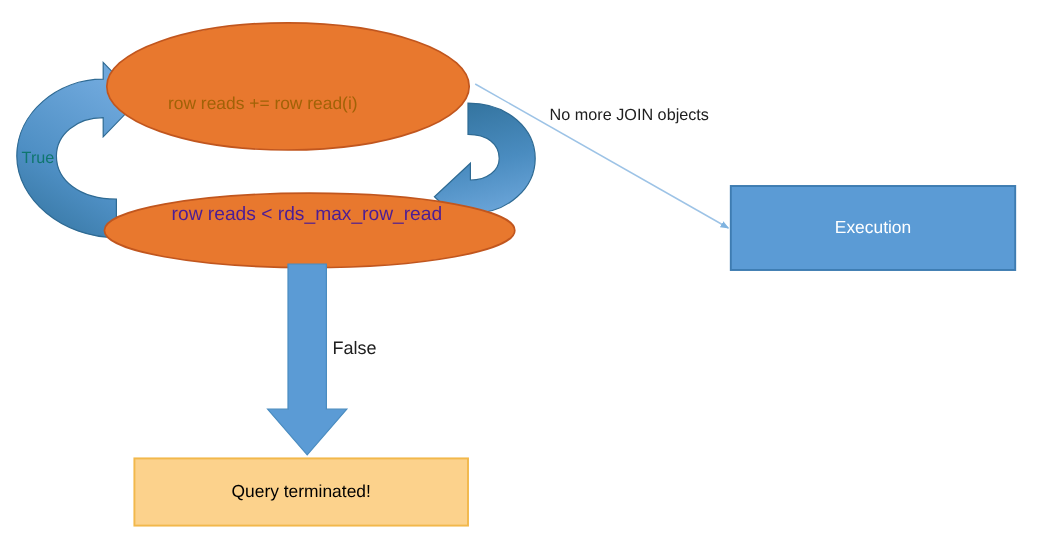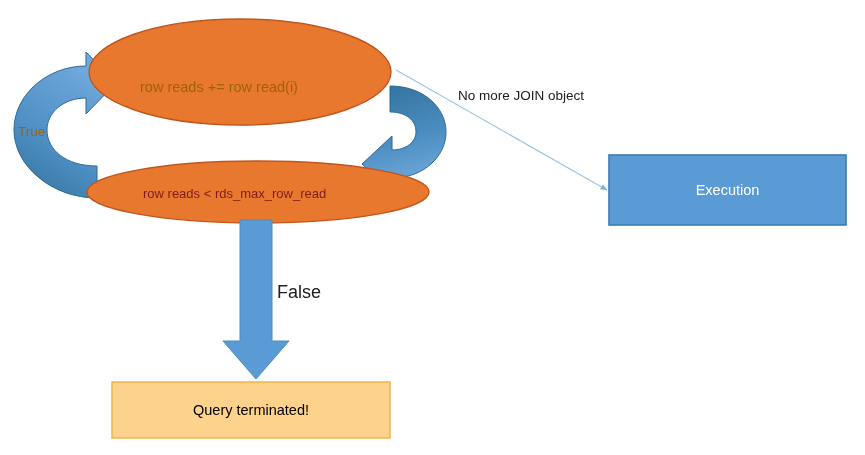--- a/index.html
+++ b/index.html
@@ -38,23 +38,23 @@
     color: #ffffff;
   }
   #ellipse1-line2 {
     left: 140px;
     top: 79px;
     font-size: 14.5px;
     color: #a16207;
   }
   #ellipse2-label {
     left: 143px;
-    top: 186px;
-    font-size: 13px;
-    color: #7f1d1d;
+    top: 170px;
+    font-size: 16px;
+    color: #4c1d95;
   }
   #exec-label {
     left: 609px;
     top: 155px;
     width: 237px;
     height: 70px;
     display: flex;
     align-items: center;
     justify-content: center;
     font-size: 14.5px;
@@ -68,26 +68,26 @@
     display: flex;
     align-items: center;
     justify-content: center;
     font-size: 14.5px;
     color: #000000;
   }
   #edge-true-label {
     left: 18px;
     top: 124px;
     font-size: 13.5px;
-    color: #a16207;
+    color: #0f766e;
   }
   #edge-false-label {
     left: 277px;
     top: 282px;
-    font-size: 18px;
+    font-size: 15px;
     color: #202020;
   }
   #edge-nomore-label {
     left: 458px;
     top: 88px;
     font-size: 13.5px;
     color: #202020;
   }
 </style>
 </head>
@@ -159,15 +159,15 @@
   <div class="node-label" id="ellipse2-label">row reads &lt; rds_max_row_read</div>
 
   <div class="node-label" id="exec-label">Execution</div>
 
   <div class="node-label" id="terminated-label">Query terminated!</div>
 
   <div class="node-label" id="edge-true-label">True</div>
 
   <div class="node-label" id="edge-false-label">False</div>
 
-  <div class="node-label" id="edge-nomore-label">No more JOIN object</div>
+  <div class="node-label" id="edge-nomore-label">No more JOIN objects</div>
 
 </div>
 
 </body></html>

